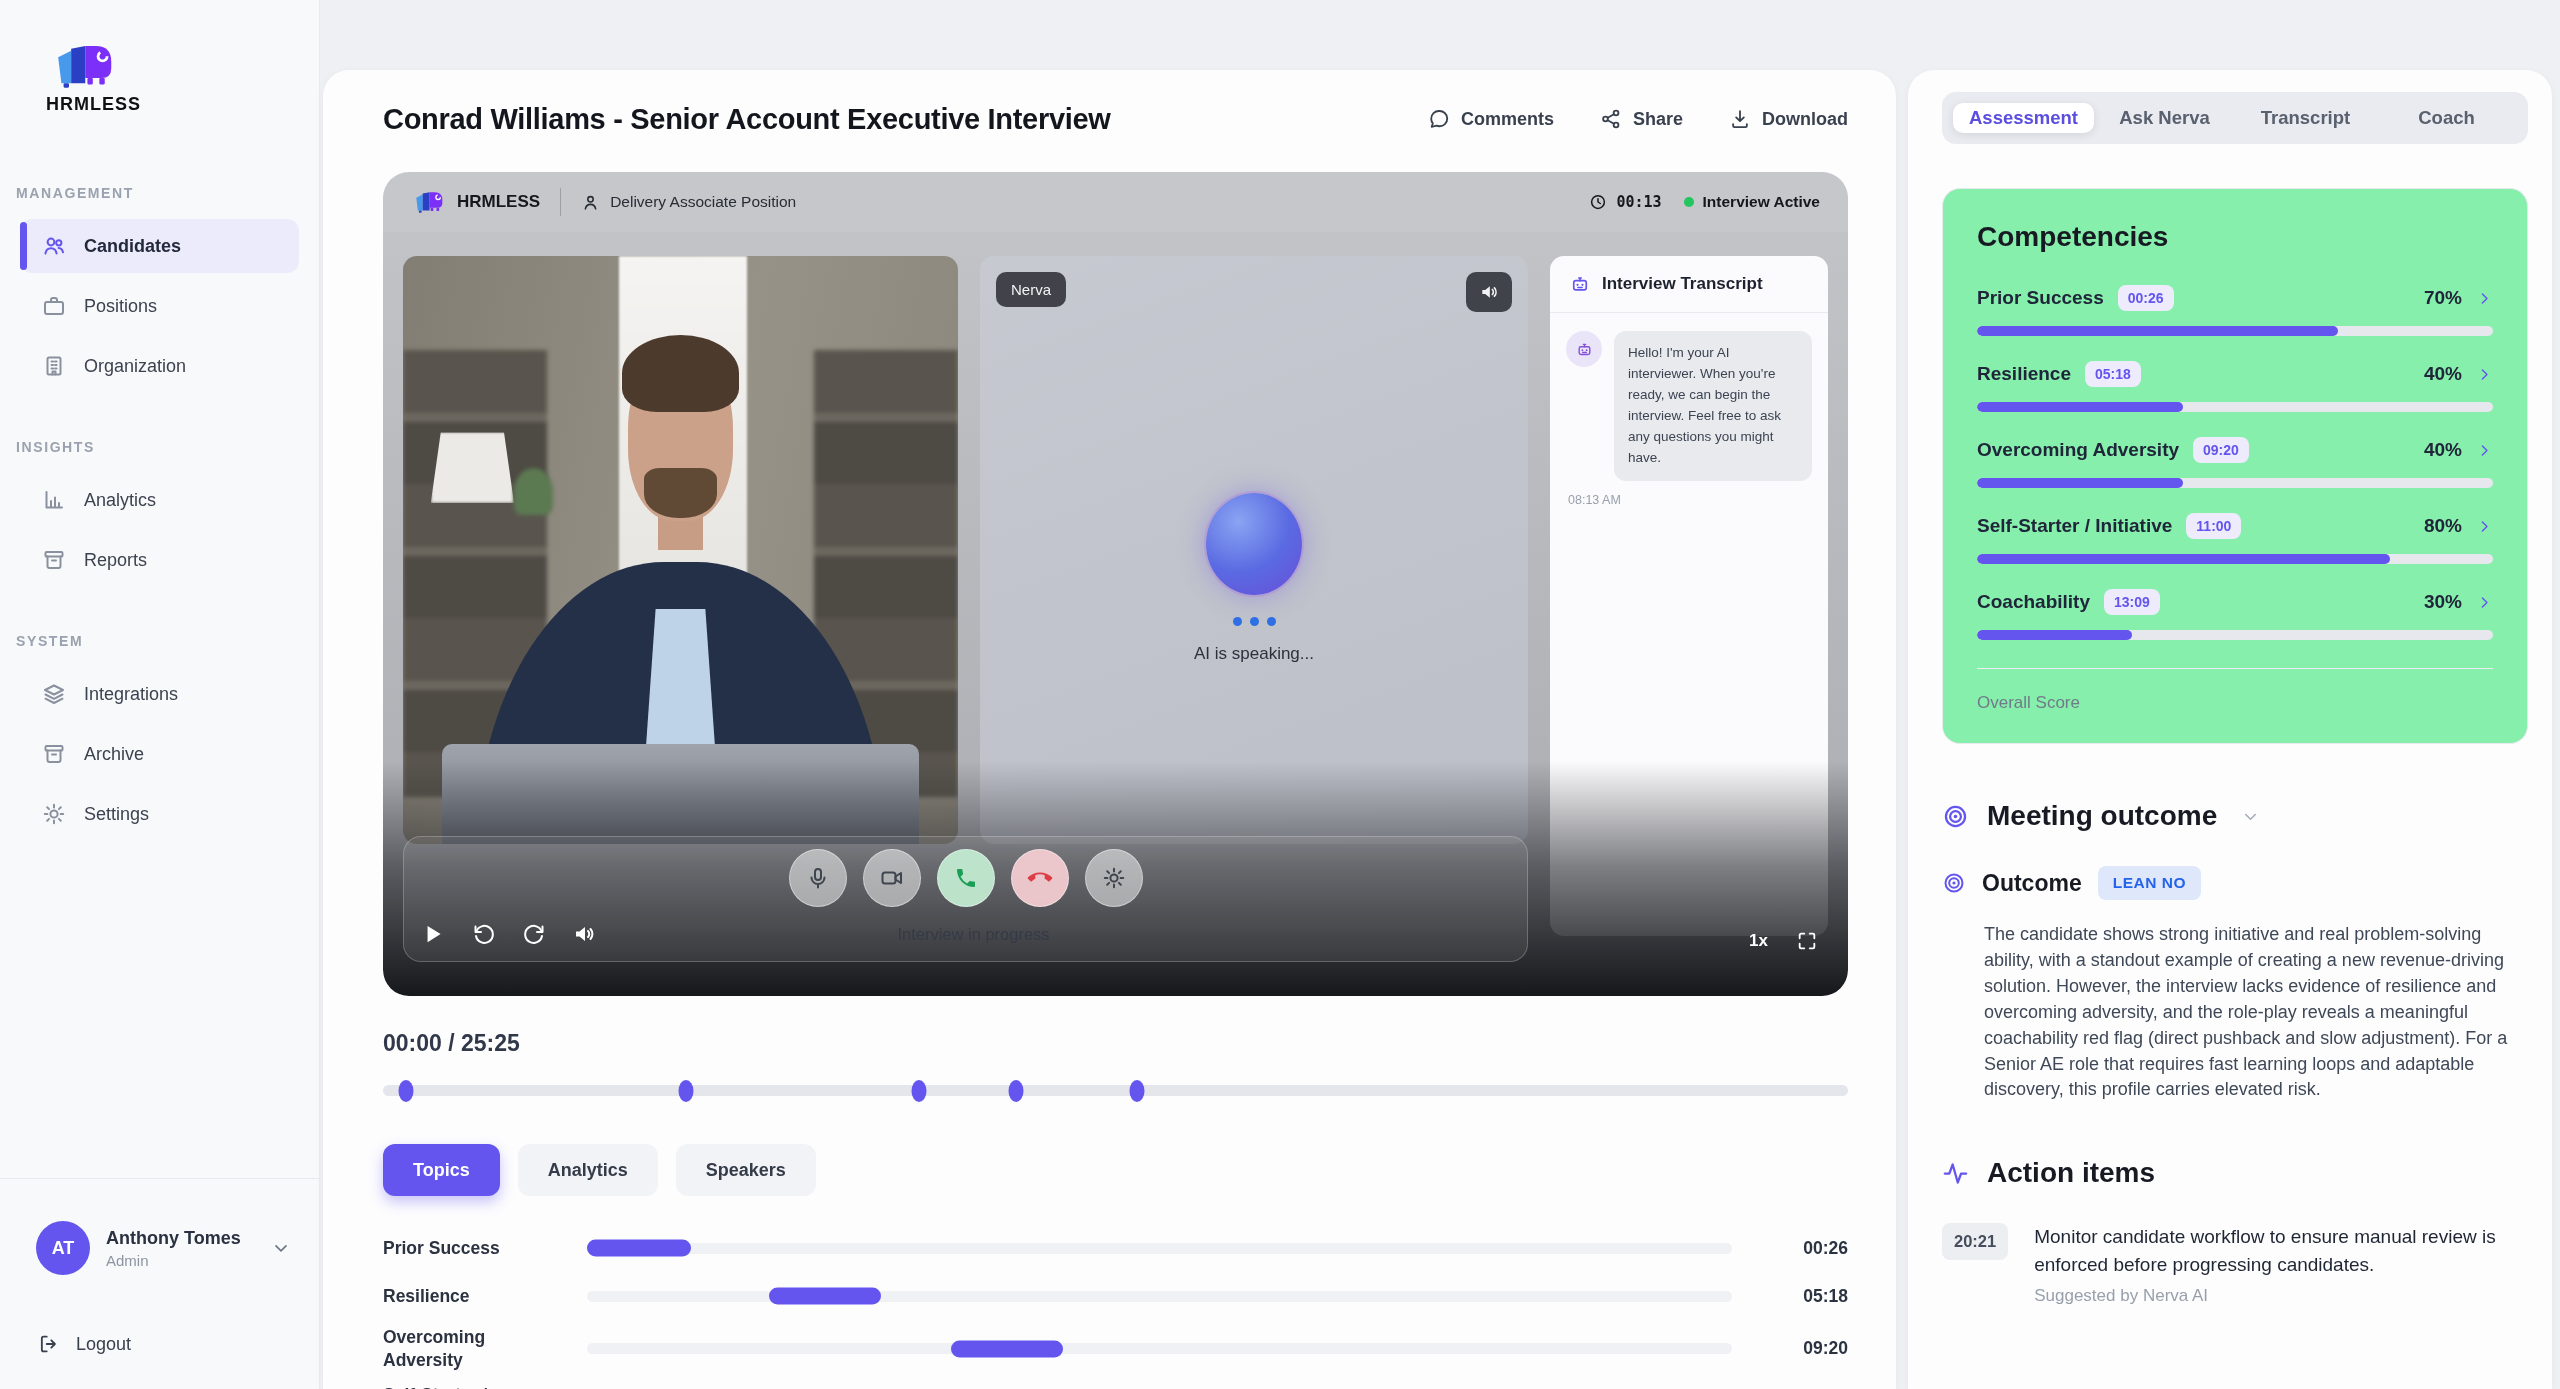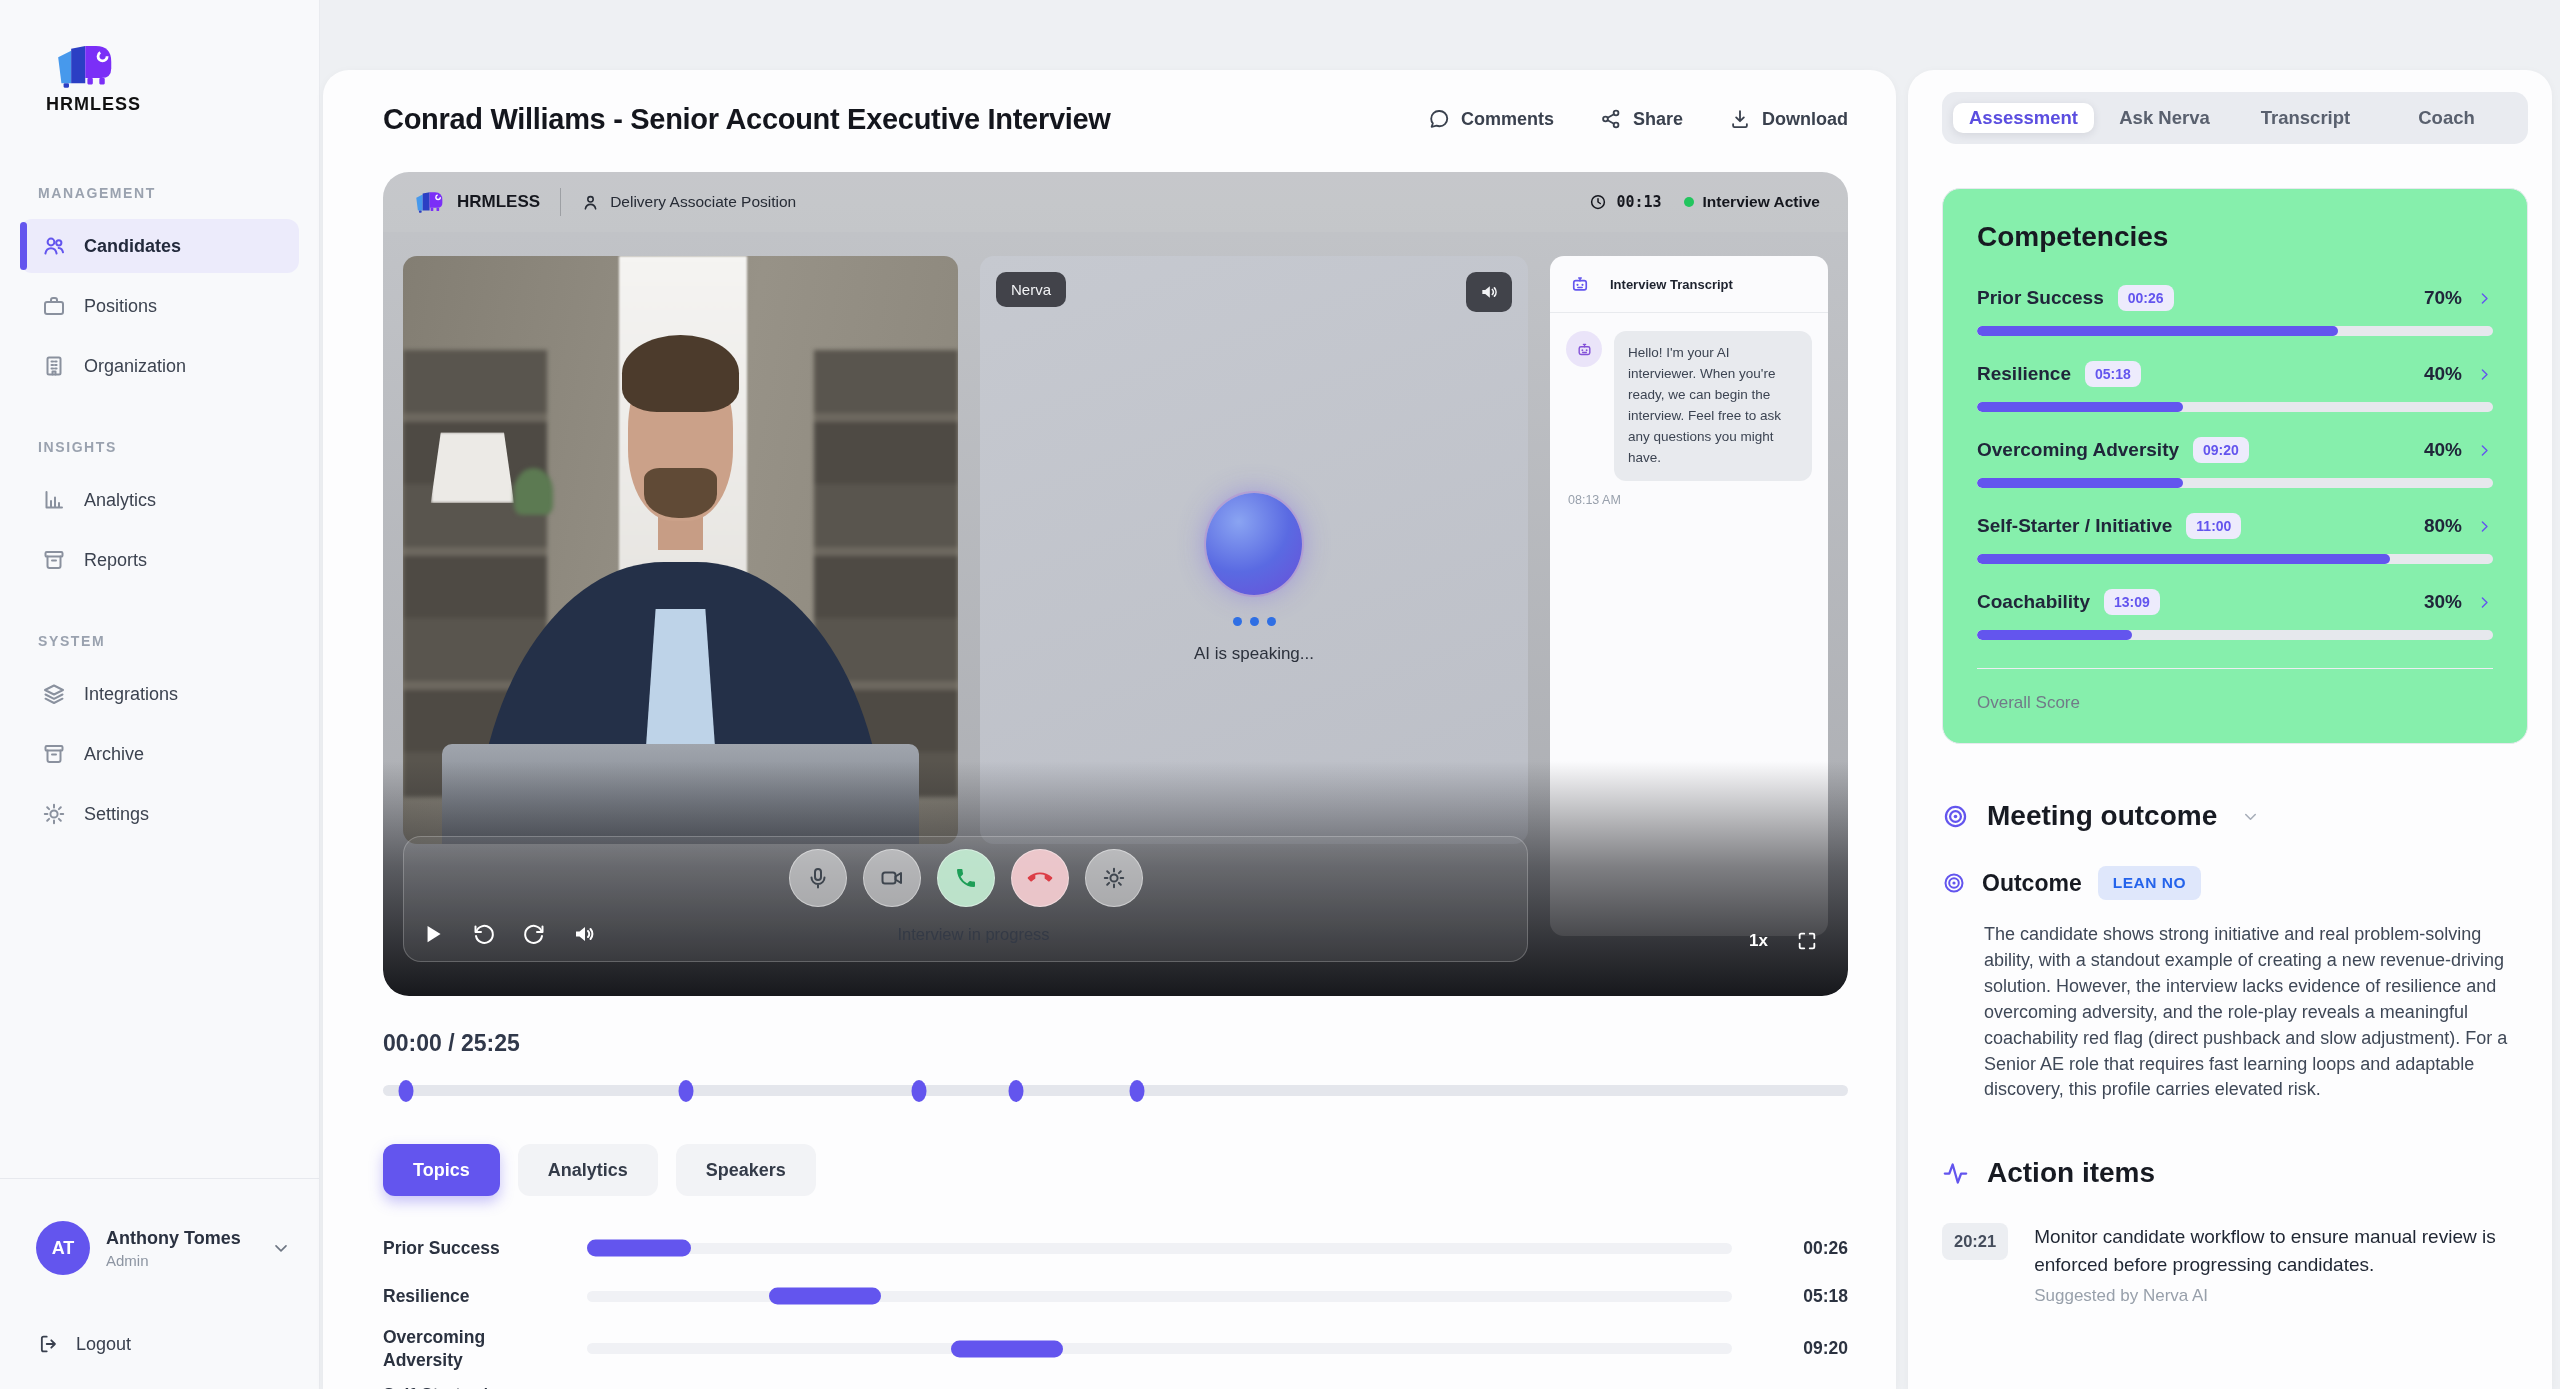--- a/index.html
+++ b/index.html
@@ -8,21 +8,21 @@
   svg { display:block; }
   .icon { stroke:currentColor; fill:none; stroke-width:2; stroke-linecap:round; stroke-linejoin:round; }
 
   .app { display:flex; width:2560px; height:1389px; }
 
   
   .sidebar { width:320px; flex:0 0 320px; background:#f8f9fb; border-right:1px solid #e9ebef; display:flex; flex-direction:column; padding:40px 0 34px 0; }
   .logo { padding-left:46px; margin-bottom:70px; }
   .logo-text { font-size:18px; font-weight:800; letter-spacing:1px; color:#111; margin-top:2px; }
   .nav-section { margin-bottom:46px; }
-  .nav-label { font-size:14px; font-weight:700; letter-spacing:1.6px; color:#9aa2af; padding-left:38px; margin-bottom:18px; }
+  .nav-label { font-size:14px; font-weight:700; letter-spacing:1.6px; color:#9aa2af; padding-left:16px; margin-bottom:18px; }
   .nav-item { position:relative; display:flex; align-items:center; gap:18px; height:54px; margin:6px 20px; padding-left:22px; border-radius:12px; font-size:18px; font-weight:500; color:#3c4350; cursor:pointer; }
   .nav-item .nav-ico { color:#8a919e; width:24px; height:24px; }
   .nav-item.active { background:#ecebfb; color:#232a3c; font-weight:600; }
   .nav-item.active .nav-ico { color:#6355ee; }
   .nav-item.active::before { content:""; position:absolute; left:0; top:3px; bottom:3px; width:7px; border-radius:5px; background:#6355ee; }
   .sidebar-spacer { flex:1; }
   .sb-divider { border-top:1px solid #e7e9ee; margin:0 0 42px 0; }
   .user-row { display:flex; align-items:center; gap:16px; padding:0 28px 0 36px; cursor:pointer; }
   .avatar { width:54px; height:54px; border-radius:50%; background:#6355ee; color:#fff; font-size:18px; font-weight:700; display:flex; align-items:center; justify-content:center; }
   .user-meta { flex:1; }
@@ -72,21 +72,21 @@
   .chip { position:absolute; top:16px; background:rgba(42,44,50,.85); color:#f2f3f5; border-radius:10px; }
   .nerva-chip { left:16px; padding:9px 15px; font-size:15px; }
   .sound-chip { right:16px; width:46px; height:40px; display:flex; align-items:center; justify-content:center; cursor:pointer; }
   .nerva-center { position:absolute; inset:0; display:flex; flex-direction:column; align-items:center; justify-content:center; transform:translateY(28px); }
   .orb { width:96px; height:102px; border-radius:50%; background:radial-gradient(circle at 34% 28%, #8aa4f2, #5a6ae2 52%, #6a4ed8 100%); box-shadow:0 0 28px rgba(110,90,235,.45), 0 0 0 2px rgba(200,80,220,.18); }
   .orb-dots { display:flex; gap:8px; margin-top:22px; }
   .orb-dots i { width:9px; height:9px; border-radius:50%; background:#2f6fe4; }
   .ai-speaking { margin-top:18px; font-size:17px; color:#2c313c; }
 
   .transcript { flex:1; height:680px; background:#fbfbfd; border-radius:14px; overflow:hidden; }
-  .transcript-head { display:flex; align-items:center; gap:20px; padding:18px 20px; border-bottom:1px solid #e8eaee; font-size:13px; font-weight:700; color:#1d222e; }
+  .transcript-head { display:flex; align-items:center; gap:12px; padding:18px 20px; border-bottom:1px solid #e8eaee; font-size:17px; font-weight:700; color:#1d222e; }
   .transcript-head svg { color:#6355ee; }
   .transcript-body { padding:18px 16px; }
   .msg { display:flex; gap:12px; }
   .msg-avatar { width:36px; height:36px; flex:0 0 36px; border-radius:50%; background:#eae4f9; display:flex; align-items:center; justify-content:center; color:#8452d8; }
   .bubble { background:#e8eaee; border-radius:12px; padding:12px 14px; font-size:13.5px; line-height:1.55; color:#3c4452; }
   .msg-time { margin:12px 0 0 2px; font-size:12.5px; color:#98a0ac; }
 
   .stage-fade { position:absolute; left:0; right:0; bottom:0; height:235px; background:linear-gradient(rgba(24,25,30,0), rgba(24,25,30,.55) 45%, rgba(17,18,22,.96)); z-index:2; border-radius:0 0 26px 26px; pointer-events:none; }
   .call-panel { position:absolute; left:20px; bottom:34px; width:1125px; z-index:3; border:1px solid rgba(255,255,255,.22); background:rgba(255,255,255,.08); border-radius:18px; padding:12px 16px 10px; }
   .call-buttons { display:flex; justify-content:center; gap:16px; }

